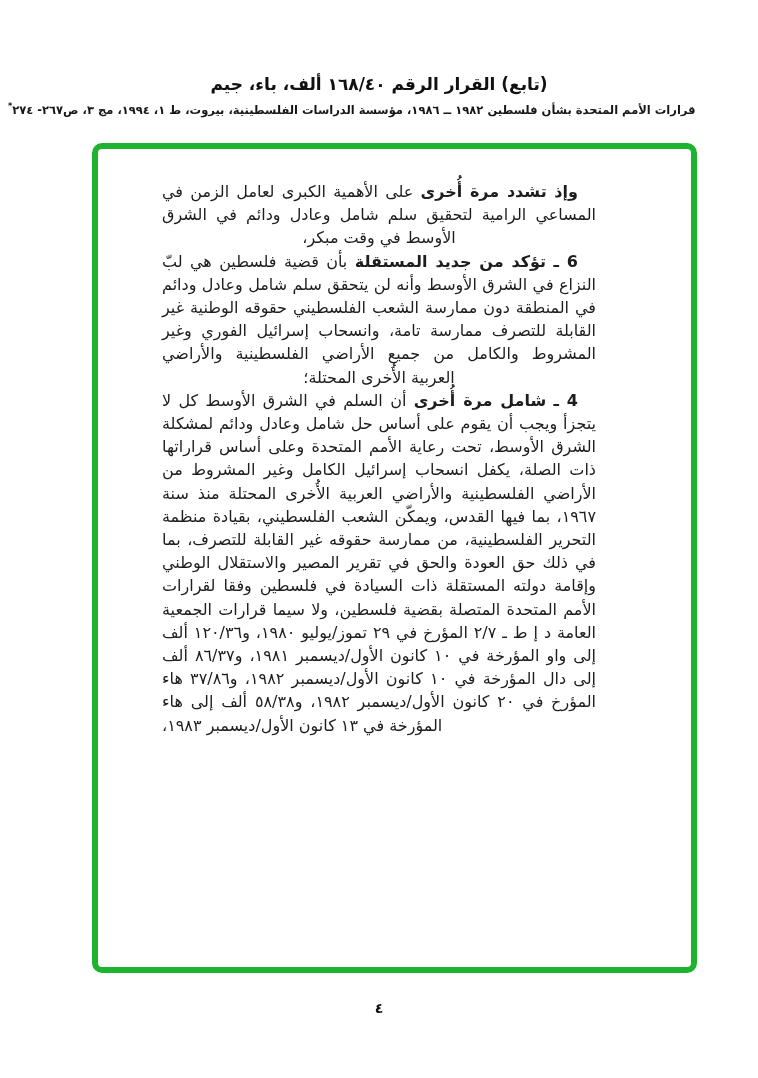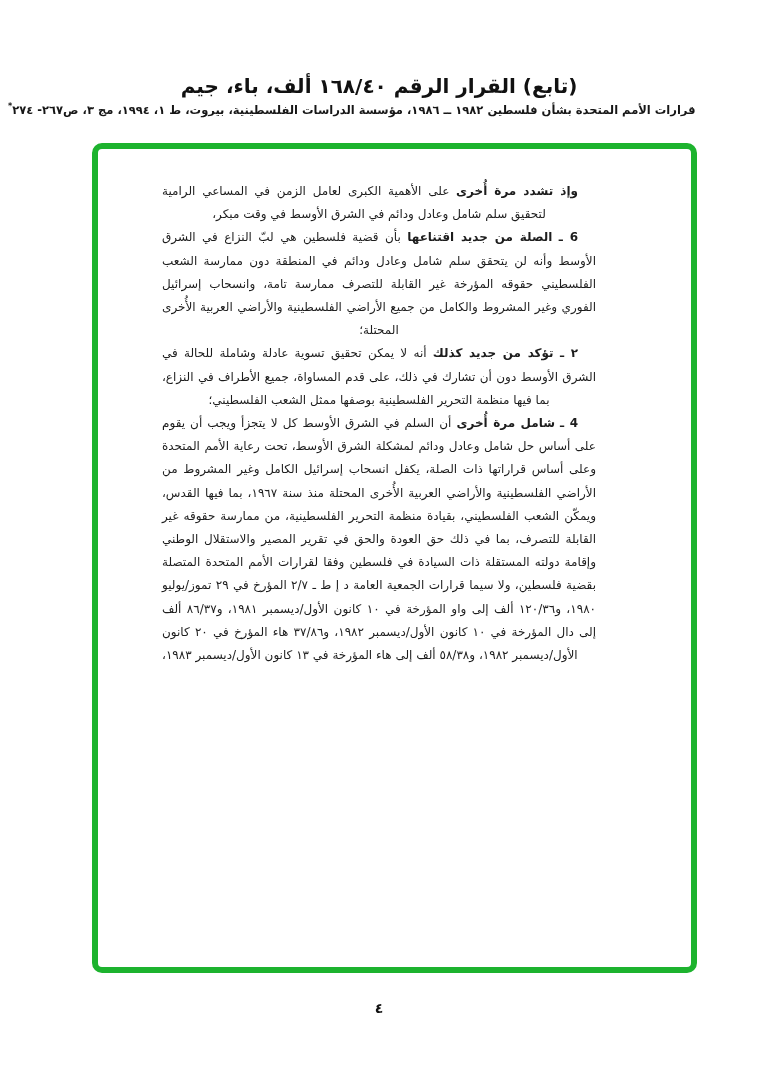--- a/index.html
+++ b/index.html
@@ -18,21 +18,21 @@
   }
   .doc-title {
     position: absolute;
     top: 74px;
     left: 0;
     width: 758px;
     text-align: center;
     direction: rtl;
     unicode-bidi: plaintext;
     font-weight: bold;
-    font-size: 20px;
+    font-size: 17px;
     color: #111111;
   }
   .doc-source {
     position: absolute;
     top: 102px;
     left: 0;
     width: 758px;
     text-align: left;
     direction: rtl;
     font-weight: bold;
@@ -55,21 +55,21 @@
     border-radius: 10px;
     background: transparent;
   }
   .text-column {
     position: absolute;
     left: 162px;
     top: 180px;
     width: 434px;
     direction: rtl;
     text-align: justify;
-    font-size: 12px;
+    font-size: 16px;
     line-height: 23.2px;
     color: #1d1d1d;
   }
   .para {
     margin: 0;
     padding: 0;
     text-indent: 18px;
   }
   .center-last {
     text-align-last: center;
@@ -104,29 +104,24 @@
 
   <div class="text-column">
 
     <p class="para center-last">
       <span class="lead">وإذ تشدد مرة أُخرى</span>
       <span>على الأهمية الكبرى لعامل الزمن في المساعي الرامية لتحقيق سلم شامل وعادل ودائم في الشرق الأوسط في وقت مبكر،</span>
     </p>
 
     <p class="para center-last">
       <span class="lead">6 ـ</span>
-      <span class="lead">الصلة من جديد اقتناعها</span>
-      <span>بأن قضية فلسطين هي لبّ النزاع في الشرق الأوسط وأنه لن يتحقق سلم شامل وعادل ودائم في المنطقة دون ممارسة الشعب الفلسطيني حقوقه المؤرخة غير القابلة للتصرف ممارسة تامة، وانسحاب إسرائيل الفوري وغير المشروط والكامل من جميع الأراضي الفلسطينية والأراضي العربية الأُخرى المحتلة؛</span>
+      <span class="lead">تؤكد من جديد المستقلة</span>
+      <span>بأن قضية فلسطين هي لبّ النزاع في الشرق الأوسط وأنه لن يتحقق سلم شامل وعادل ودائم في المنطقة دون ممارسة الشعب الفلسطيني حقوقه الوطنية غير القابلة للتصرف ممارسة تامة، وانسحاب إسرائيل الفوري وغير المشروط والكامل من جميع الأراضي الفلسطينية والأراضي العربية الأُخرى المحتلة؛</span>
     </p>
 
-    <p class="para center-last">
-      <span class="lead">٢ ـ</span>
-      <span class="lead">تؤكد من جديد كذلك</span>
-      <span>أنه لا يمكن تحقيق تسوية عادلة وشاملة للحالة في الشرق الأوسط دون أن تشارك في ذلك، على قدم المساواة، جميع الأطراف في النزاع، بما فيها منظمة التحرير الفلسطينية بوصفها ممثل الشعب الفلسطيني؛</span>
-    </p>
 
     <p class="para left-last">
       <span class="lead">4 ـ</span>
       <span class="lead">شامل مرة أُخرى</span>
       <span>أن السلم في الشرق الأوسط كل لا يتجزأ ويجب أن يقوم على أساس حل شامل وعادل ودائم لمشكلة الشرق الأوسط، تحت رعاية الأمم المتحدة وعلى أساس قراراتها ذات الصلة، يكفل انسحاب إسرائيل الكامل وغير المشروط من الأراضي الفلسطينية والأراضي العربية الأُخرى المحتلة منذ سنة ١٩٦٧، بما فيها القدس، ويمكّن الشعب الفلسطيني، بقيادة منظمة التحرير الفلسطينية، من ممارسة حقوقه غير القابلة للتصرف، بما في ذلك حق العودة والحق في تقرير المصير والاستقلال الوطني وإقامة دولته المستقلة ذات السيادة في فلسطين وفقا لقرارات الأمم المتحدة المتصلة بقضية فلسطين، ولا سيما قرارات الجمعية العامة د إ ط ـ ٢/٧ المؤرخ في ٢٩ تموز/يوليو ١٩٨٠، و١٢٠/٣٦ ألف إلى واو المؤرخة في ١٠ كانون الأول/ديسمبر ١٩٨١، و٨٦/٣٧ ألف إلى دال المؤرخة في ١٠ كانون الأول/ديسمبر ١٩٨٢، و٣٧/٨٦ هاء المؤرخ في ٢٠ كانون الأول/ديسمبر ١٩٨٢، و٥٨/٣٨ ألف إلى هاء المؤرخة في ١٣ كانون الأول/ديسمبر ١٩٨٣،</span>
     </p>
 
   </div>
 
   <div class="page-number">٤</div>

